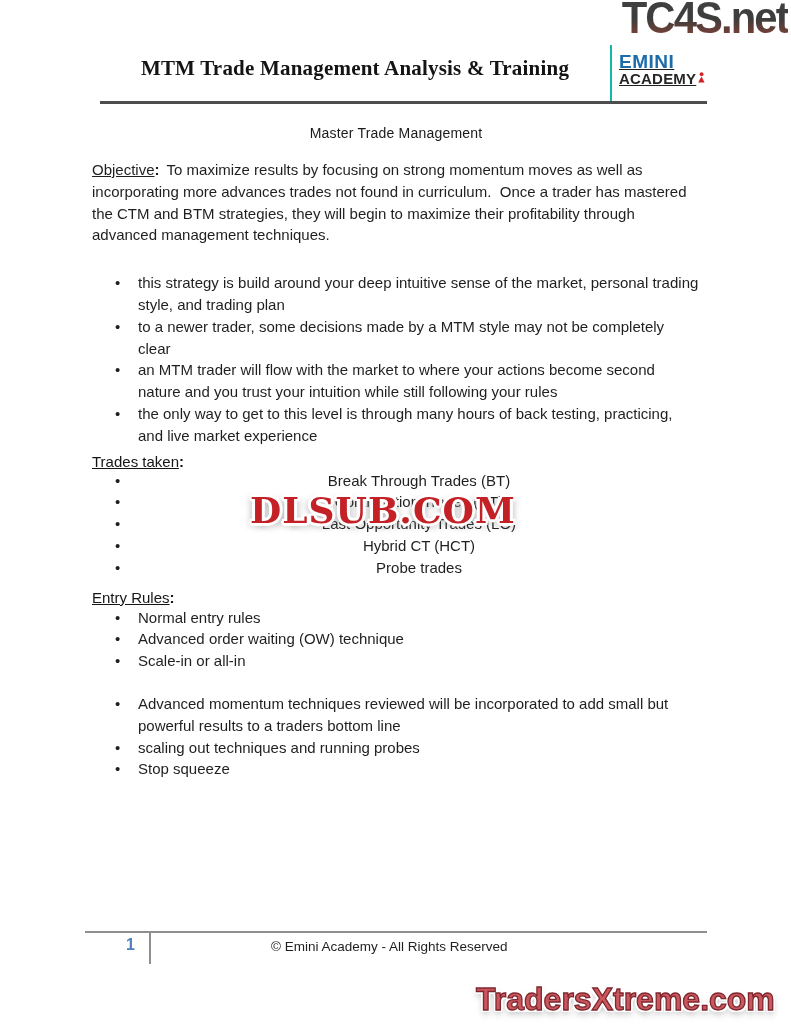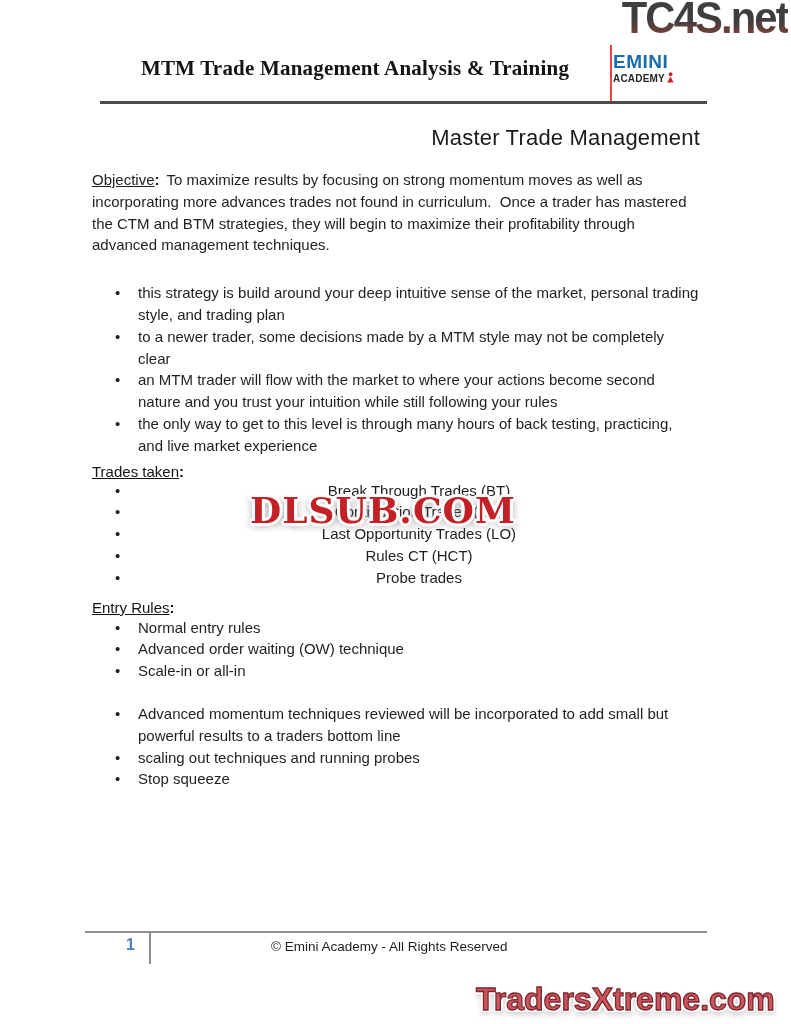--- a/index.html
+++ b/index.html
@@ -15,29 +15,29 @@
         background:linear-gradient(180deg,#414141 0%,#3d3d3d 52%,#6e4038 82%,#8a5a4e 100%);
         -webkit-background-clip:text;background-clip:text;color:transparent;}
 
   
   .header{position:absolute;left:100px;right:84px;top:0;height:104px;
           border-bottom:3px solid #4d4d4d;box-sizing:border-box;}
   .header-row{display:flex;height:101px;align-items:flex-end;}
   .header-title-wrap{flex:1;text-align:center;padding-bottom:20px;}
   .header-title{font-family:"Liberation Serif",serif;font-weight:bold;
                 font-size:21px;color:#141414;letter-spacing:.2px;}
-  .logo{width:97px;height:56px;border-left:2px solid #ef4444;
-        box-sizing:border-box;padding:7px 0 0 1px;}
+  .logo{width:97px;height:56px;border-left:2px solid #14b8a6;
+        box-sizing:border-box;padding:7px 0 0 7px;text-decoration:underline;}
   .logo-line1{color:#1b6cab;font-size:19px;font-weight:bold;line-height:20px;letter-spacing:.5px;}
-  .logo-line2{color:#262626;font-size:10px;font-weight:bold;letter-spacing:.2px;line-height:14px;white-space:nowrap;}
+  .logo-line2{color:#262626;font-size:15px;font-weight:bold;letter-spacing:.2px;line-height:14px;white-space:nowrap;}
   .logo-mark{display:inline-block;vertical-align:top;margin-left:1px;}
 
   
   .content{position:absolute;left:92px;top:104px;width:608px;}
-  .doc-title{margin:21px 0 0;font-size:22px;font-weight:normal;text-align:right;
+  .doc-title{margin:21px 0 0;font-size:14px;font-weight:normal;text-align:center;
              color:#1a1a1a;letter-spacing:.2px;}
   .objective{margin:18px 0 0;font-size:15px;line-height:21.8px;}
   .h-label{font-weight:normal;text-decoration:underline;}
   .h-colon{font-weight:bold;}
   .obj-text{margin-left:7px;white-space:pre-wrap;}
   ul{list-style:none;margin:0;padding:0 0 0 46px;}
   li{position:relative;font-size:15px;line-height:21.8px;}
   li::before{content:"\2022";position:absolute;left:-23px;}
   ul.intro{margin-top:26px;}
   h2{font-size:15px;margin:0;font-weight:bold;color:#151515;}
@@ -110,21 +110,21 @@
       <li>an MTM trader will flow with the market to where your actions become second nature and you trust your intuition while still following your rules</li>
       <li>the only way to get to this level is through many hours of back testing, practicing, and live market experience</li>
     </ul>
 
     <h2 class="trades-h"><span class="h-label">Trades taken</span><span class="h-colon">:</span></h2>
 
     <ul class="trades">
       <li>Break Through Trades (BT)</li>
       <li>Continuation Trades (CT)</li>
       <li>Last Opportunity Trades (LO)</li>
-      <li>Rules CT (HCT)</li>
+      <li>Hybrid CT (HCT)</li>
       <li>Probe trades</li>
     </ul>
 
     <h2 class="entry-h"><span class="h-label">Entry Rules</span><span class="h-colon">:</span></h2>
 
     <ul class="entry">
       <li>Normal entry rules</li>
       <li>Advanced order waiting (OW) technique</li>
       <li>Scale-in or all-in</li>
     </ul>

